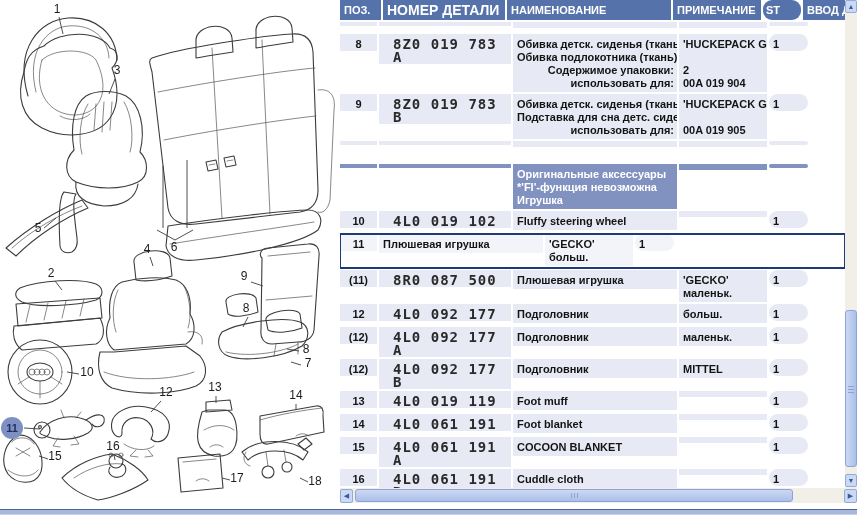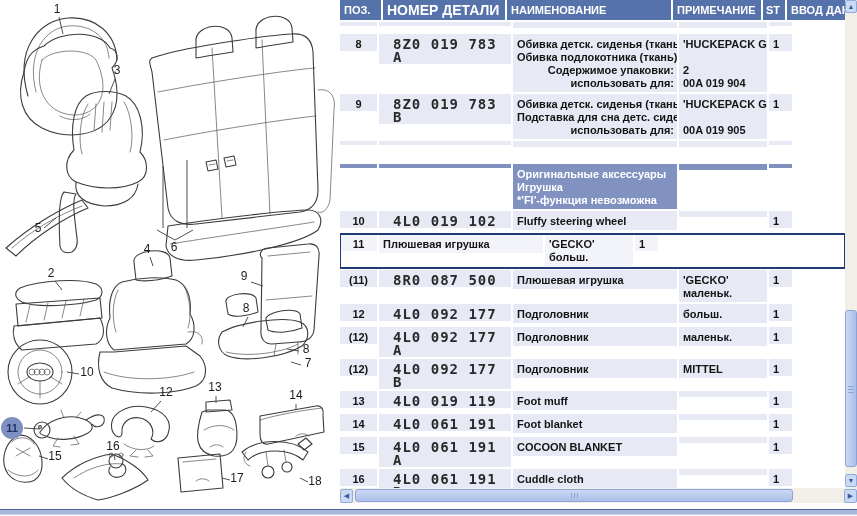--- a/index.html
+++ b/index.html
@@ -17,21 +17,21 @@
   .callout-text{font-family:"Liberation Sans",sans-serif;font-size:12px;fill:#1c1c1c;}
   .callout-line{stroke:#3c3c3c;stroke-width:0.9;}
   
   .table-panel{position:absolute;left:340px;top:0;width:505px;height:488px;background:#fff;overflow:hidden;}
   .trow{display:flex;column-gap:2px;margin-bottom:2px;align-items:flex-start;}
   .cell{background:var(--c-row);color:var(--c-text);font-size:11px;font-weight:bold;line-height:13px;overflow:hidden;}
   .c0{flex:0 0 37px;text-align:center;padding-top:4px;}
   .c1{flex:0 0 118px;padding:4px 0 0 14px;font-family:"DejaVu Sans Mono",monospace;font-size:14px;letter-spacing:1px;color:#2a2a2a;}
   .c2{flex:0 0 160px;padding:4px 0 2px 4px;}
   .c3{flex:0 0 84px;padding:4px 0 2px 4px;}
-  .c4{flex:0 0 19px;padding:4px 0 0 4px;}
+  .c4{flex:0 0 19px;padding:4px 16px 0 4px;border-radius:9px;}
   .c5{flex:1 1 auto;}
   .line{white-space:nowrap;}
   .line.right{text-align:right;padding-right:3px;}
   .thead .cell{background:var(--c-header);color:#fff;height:20px;line-height:20px;padding-top:0;padding-bottom:0;white-space:nowrap;}
   .thead .c0{padding-left:4px;text-align:left;}
   .thead .c1,.thead .c2,.thead .c3,.thead .c5{padding-left:4px;font-family:"Liberation Sans",sans-serif;letter-spacing:0;}
   .thead .c4{padding-left:3px;}
   .trow.item{min-height:21px;}
   .trow.section .cell{background:var(--c-section);color:#fff;}
   .trow.section{min-height:42px;}
@@ -296,22 +296,22 @@
           <div class="cell c2"></div>
           <div class="cell c3"></div>
           <div class="cell c4"></div>
           <div class="cell c5"></div>
         </div>
         <div class="trow section">
           <div class="cell c0"></div>
           <div class="cell c1"></div>
           <div class="cell c2">
             <div class="line">Оригинальные аксессуары</div>
+            <div class="line">*'FI'-функция невозможна</div>
             <div class="line">Игрушка</div>
-            <div class="line">*'FI'-функция невозможна</div>
           </div>
           <div class="cell c3"></div>
           <div class="cell c4"></div>
           <div class="cell c5"></div>
         </div>
         <div class="trow item">
           <div class="cell c0">10</div>
           <div class="cell c1">4L0 019 102</div>
           <div class="cell c2">
             <div class="line">Fluffy steering wheel</div>

